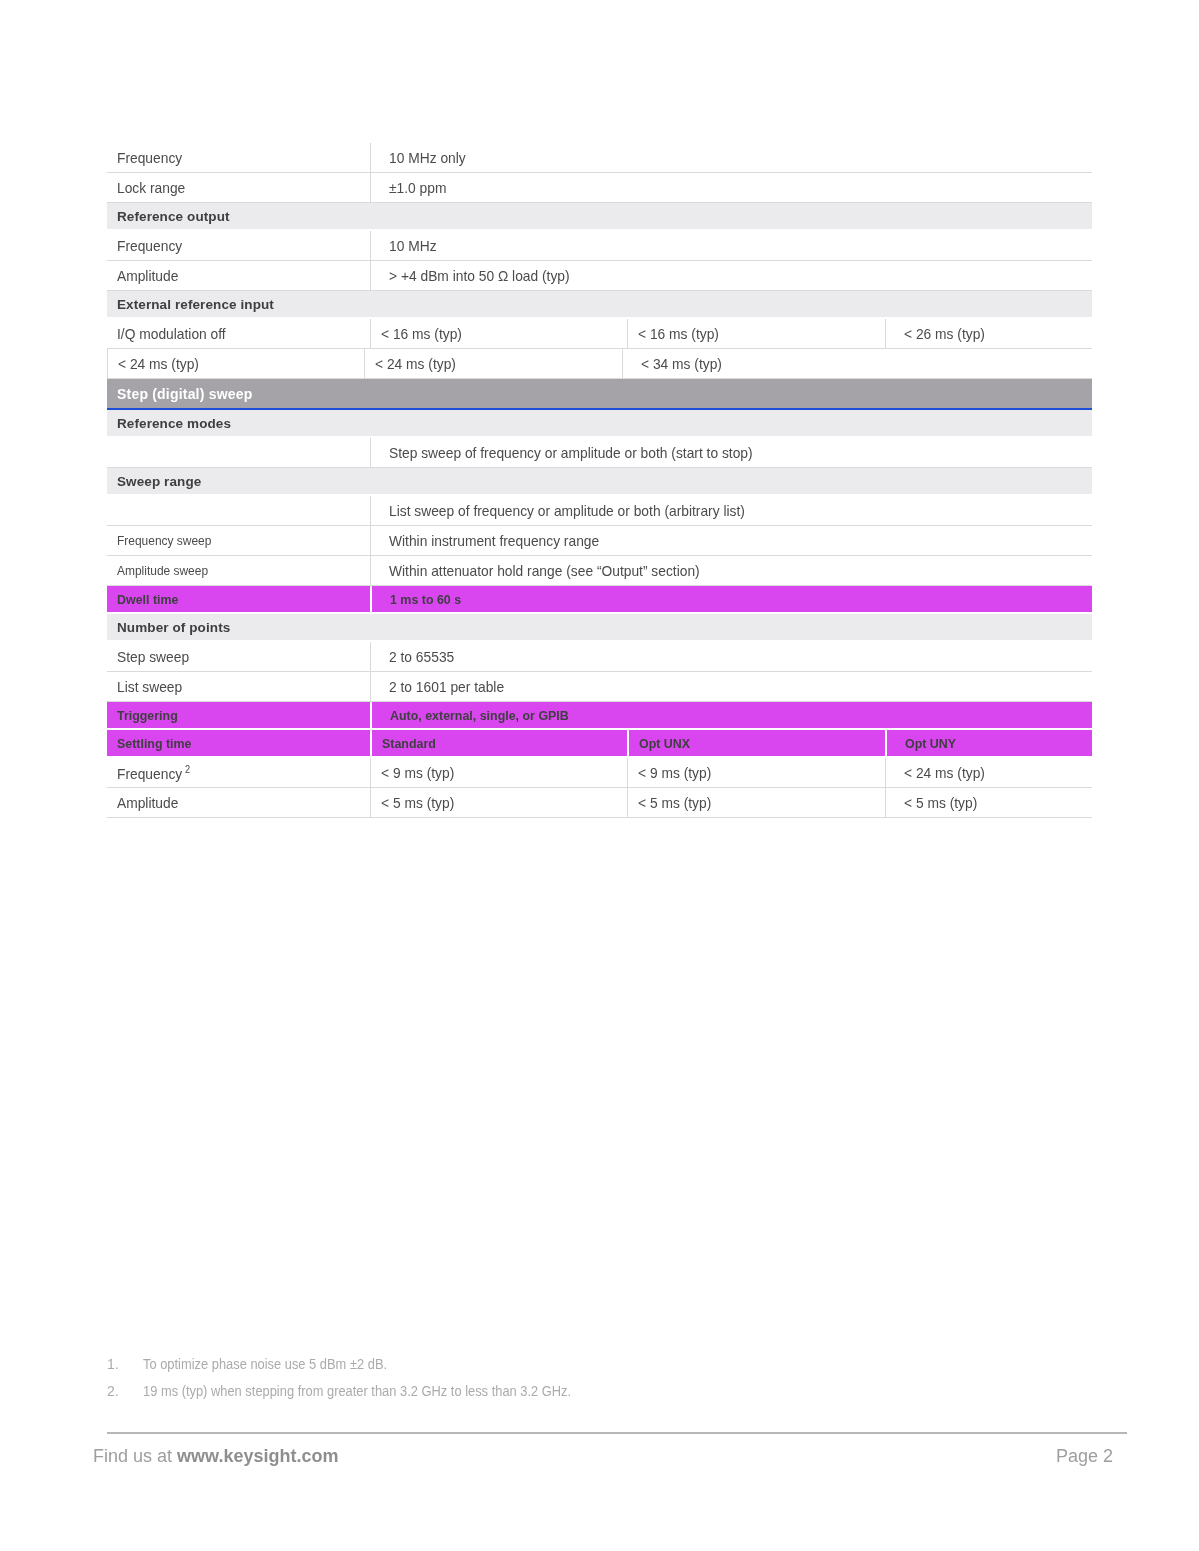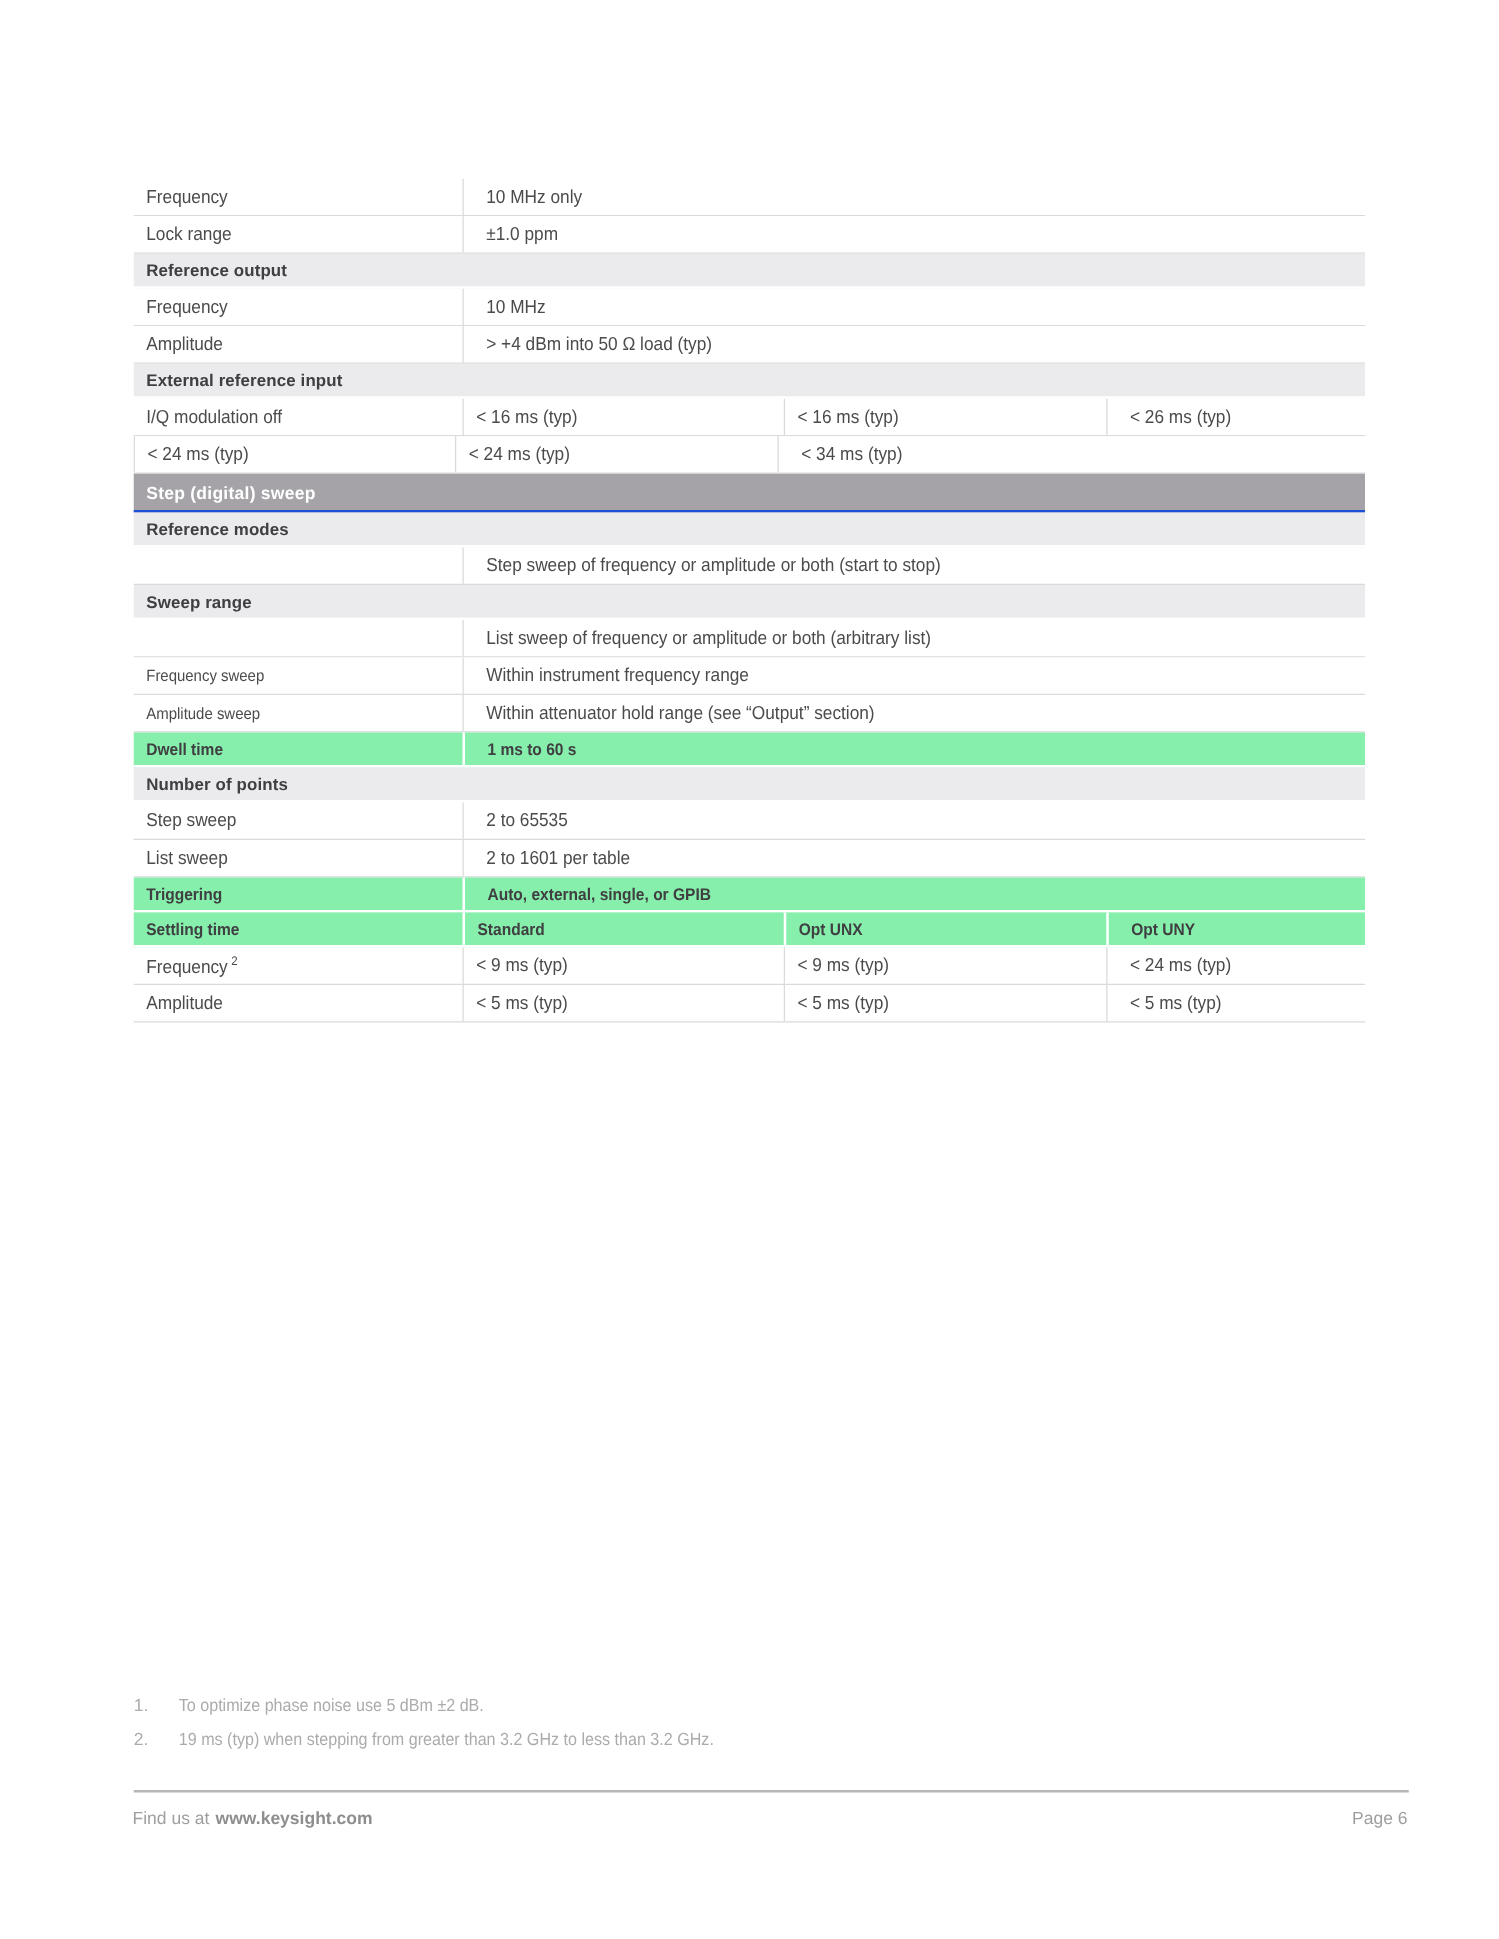--- a/index.html
+++ b/index.html
@@ -10,39 +10,39 @@
     font-family:"Liberation Sans", sans-serif;
     overflow:hidden;
   }
   .spec-table{
     position:absolute;left:107px;top:143px;width:985px;
   }
   .tr{display:flex;align-items:center;box-sizing:border-box;}
   .r-data{height:30px;background:#ffffff;border-bottom:1px solid #dadada;}
   .r-head{height:28px;background:#ebeaed;border-bottom:2px solid #ffffff;}
   .r-band{height:31px;background:#a5a3a8;border-bottom:2px solid #1d4ed8;}
-  .r-gray{height:28px;background:#86efac;border-bottom:2px solid #ffffff;align-items:center;}
+  .r-gray{height:28px;background:#d946ef;border-bottom:2px solid #ffffff;align-items:center;}
   .c1{width:263px;height:100%;display:flex;align-items:center;padding-left:10px;box-sizing:border-box;flex:none;}
   .c2{width:257px;height:100%;display:flex;align-items:center;padding-left:10px;box-sizing:border-box;flex:none;}
   .c3{width:258px;height:100%;display:flex;align-items:center;padding-left:10px;box-sizing:border-box;flex:none;}
   .cvr{flex:1;height:100%;display:flex;align-items:center;padding-left:18px;box-sizing:border-box;}
   .r-data .c2,.r-data .c3,.r-data .cvr{border-left:1px solid #dadada;}
   .r-gray .c2,.r-gray .c3,.r-gray .cvr{border-left:2px solid #ffffff;}
   .cond{display:inline-block;transform:scaleX(.92);transform-origin:0 50%;white-space:nowrap;}
   .lab,.val{font-size:15px;color:#4b4b4d;}
   .small{font-size:13px;}
   .hd{font-weight:bold;font-size:13.5px;color:#3f3e41;padding-left:10px;letter-spacing:.1px;}
   .bd{font-weight:bold;font-size:14px;color:#ffffff;padding-left:10px;letter-spacing:.2px;}
   .gb{font-weight:bold;font-size:13.5px;color:#3f3e41;}
   .sup{font-size:10px;margin-left:3px;}
   .footnotes{position:absolute;left:107px;top:1350px;width:900px;}
   .fn{height:27px;display:flex;align-items:center;font-size:14px;color:#ababad;}
   .fn-num{width:36px;flex:none;}
   .footer-rule{position:absolute;left:107px;top:1432px;width:1020px;height:2px;background:#b6b5b8;}
-  .footer{position:absolute;left:106px;top:1446px;width:1020px;display:flex;justify-content:space-between;align-items:center;font-size:14px;color:#9e9ea0;}
+  .footer{position:absolute;left:93px;top:1446px;width:1020px;display:flex;justify-content:space-between;align-items:center;font-size:18px;color:#9e9ea0;}
   .footer-left{display:flex;gap:5px;align-items:center;}
   .f-link{font-weight:bold;color:#8e8e90;}
 </style>
 </head>
 <body>
 
 <div class="page">
 
   <div class="spec-table">
 
@@ -251,16 +251,16 @@
     </div>
   </div>
 
   <div class="footer-rule"></div>
 
   <div class="footer">
     <div class="footer-left">
       <span>Find us at</span>
       <span class="f-link">www.keysight.com</span>
     </div>
-    <span>Page 6</span>
+    <span>Page 2</span>
   </div>
 
 </div>
 
 </body></html>

